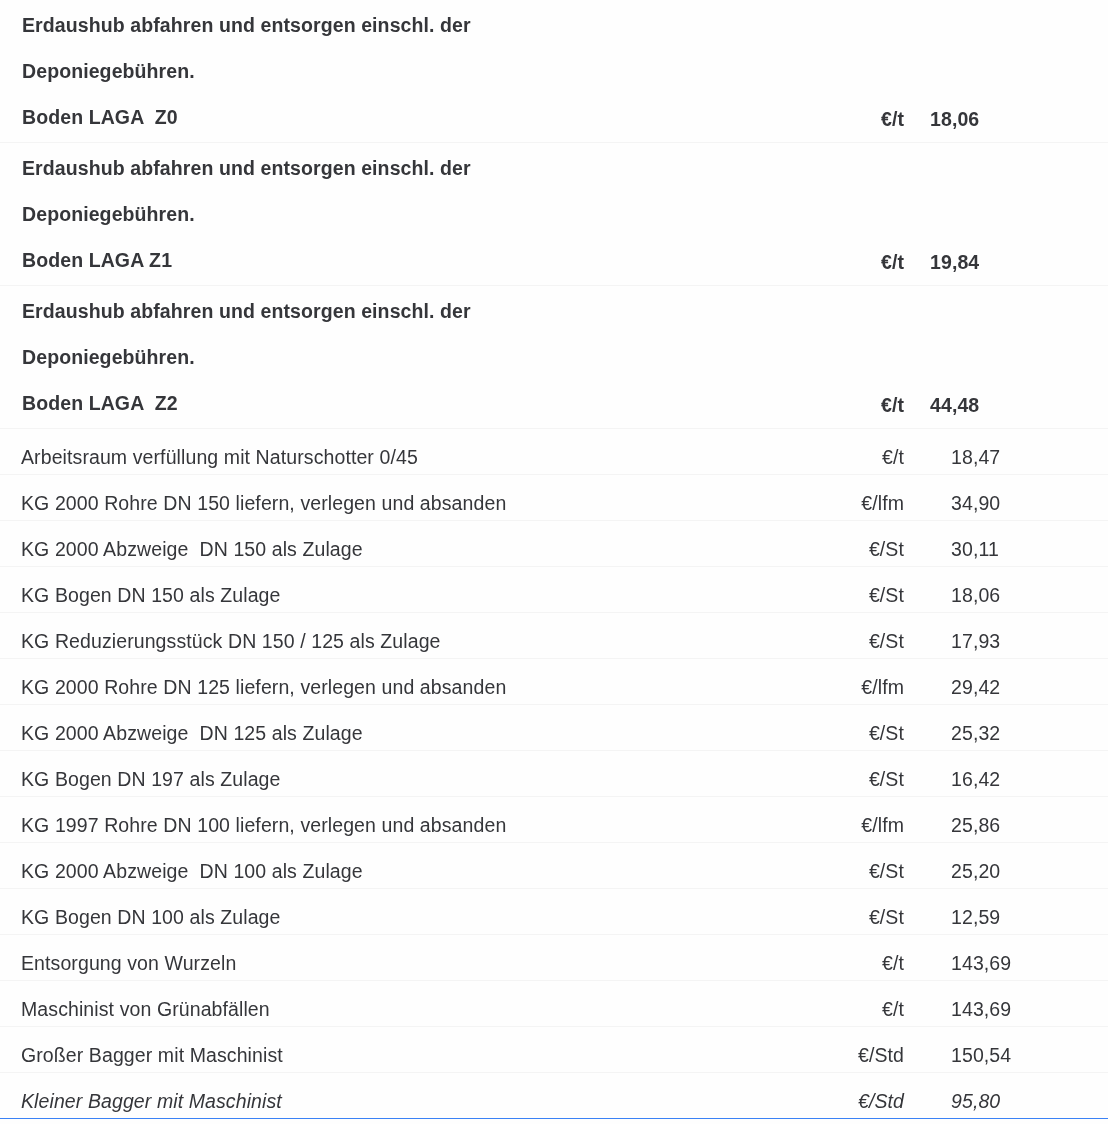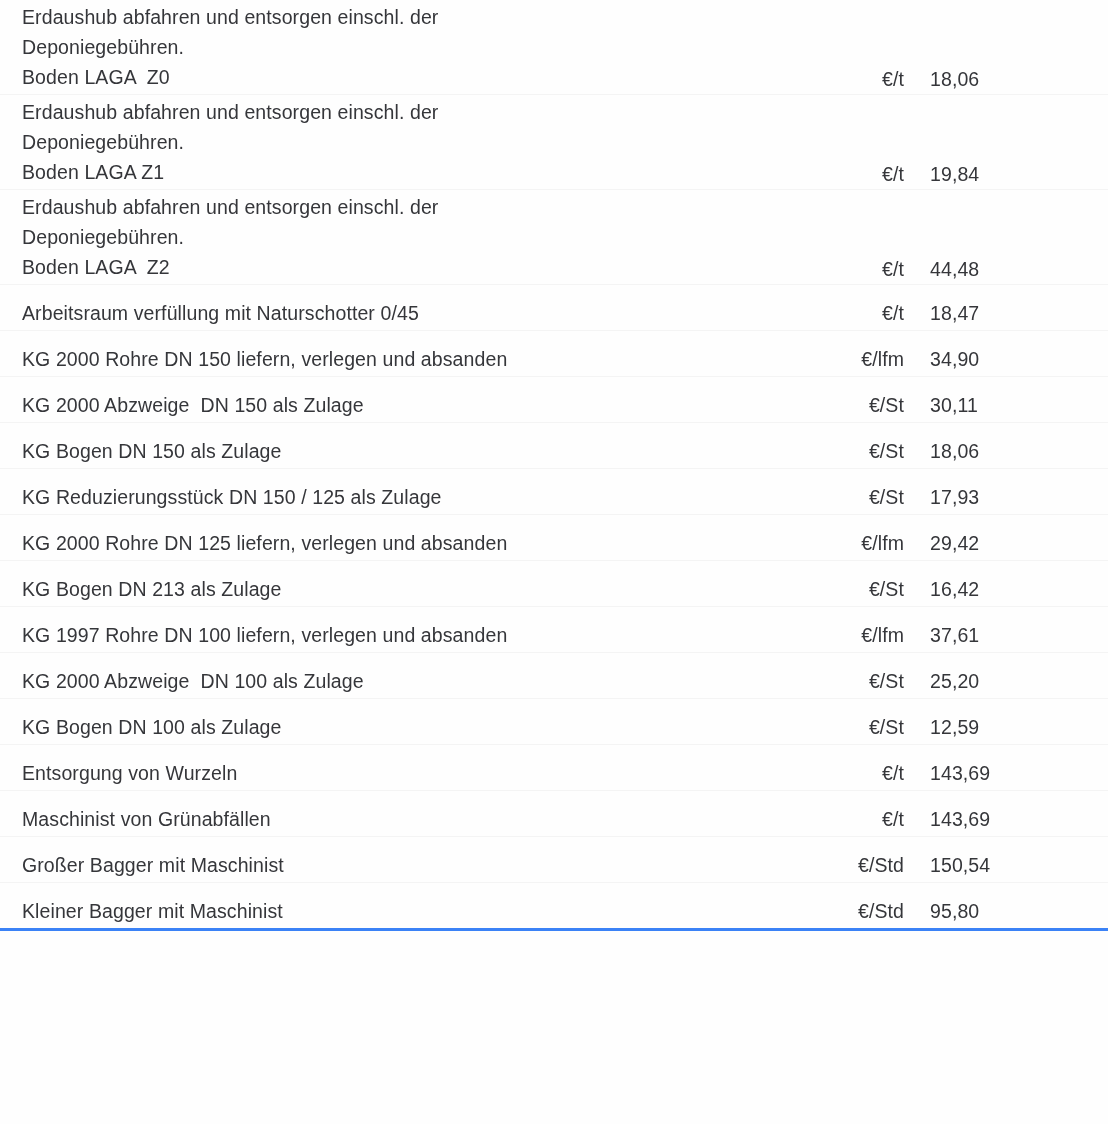--- a/index.html
+++ b/index.html
@@ -65,27 +65,27 @@
     padding-right: 26px;
     white-space: nowrap;
   }
 
   td.price {
     padding-right: 38px;
     white-space: nowrap;
   }
 
   
-  tr.multiline td { line-height: 30px; }
+  tr.multiline td { line-height: 46px; font-weight: bold; }
   tr.multiline td.desc { padding-top: 2px; padding-bottom: 2px; }
 
-  tr.single td { height: 45px; }
+  tr.single td { height: 45px; padding-left: 21px; }
 
   
-  .price-table tr:last-child td { border-bottom: 3px solid #3b82f6; }
+  .price-table tr:last-child td { border-bottom: 1px solid #3b82f6; font-style: italic; }
 </style>
 </head>
 <body>
 
 <div class="sheet">
   <table class="price-table">
     <colgroup>
       <col class="c-desc">
       <col class="c-unit">
       <col class="c-price">
@@ -136,28 +136,33 @@
           <td class="desc">KG Reduzierungsstück DN 150 / 125 als Zulage</td>
           <td class="unit">€/St</td>
           <td class="price">17,93</td>
         </tr>
         <tr class="single">
           <td class="desc">KG 2000 Rohre DN 125 liefern, verlegen und absanden</td>
           <td class="unit">€/lfm</td>
           <td class="price">29,42</td>
         </tr>
         <tr class="single">
-          <td class="desc">KG Bogen DN 213 als Zulage</td>
+          <td class="desc">KG 2000 Abzweige  DN 125 als Zulage</td>
+          <td class="unit">€/St</td>
+          <td class="price">25,32</td>
+        </tr>
+        <tr class="single">
+          <td class="desc">KG Bogen DN 197 als Zulage</td>
           <td class="unit">€/St</td>
           <td class="price">16,42</td>
         </tr>
         <tr class="single">
           <td class="desc">KG 1997 Rohre DN 100 liefern, verlegen und absanden</td>
           <td class="unit">€/lfm</td>
-          <td class="price">37,61</td>
+          <td class="price">25,86</td>
         </tr>
         <tr class="single">
           <td class="desc">KG 2000 Abzweige  DN 100 als Zulage</td>
           <td class="unit">€/St</td>
           <td class="price">25,20</td>
         </tr>
         <tr class="single">
           <td class="desc">KG Bogen DN 100 als Zulage</td>
           <td class="unit">€/St</td>
           <td class="price">12,59</td>

